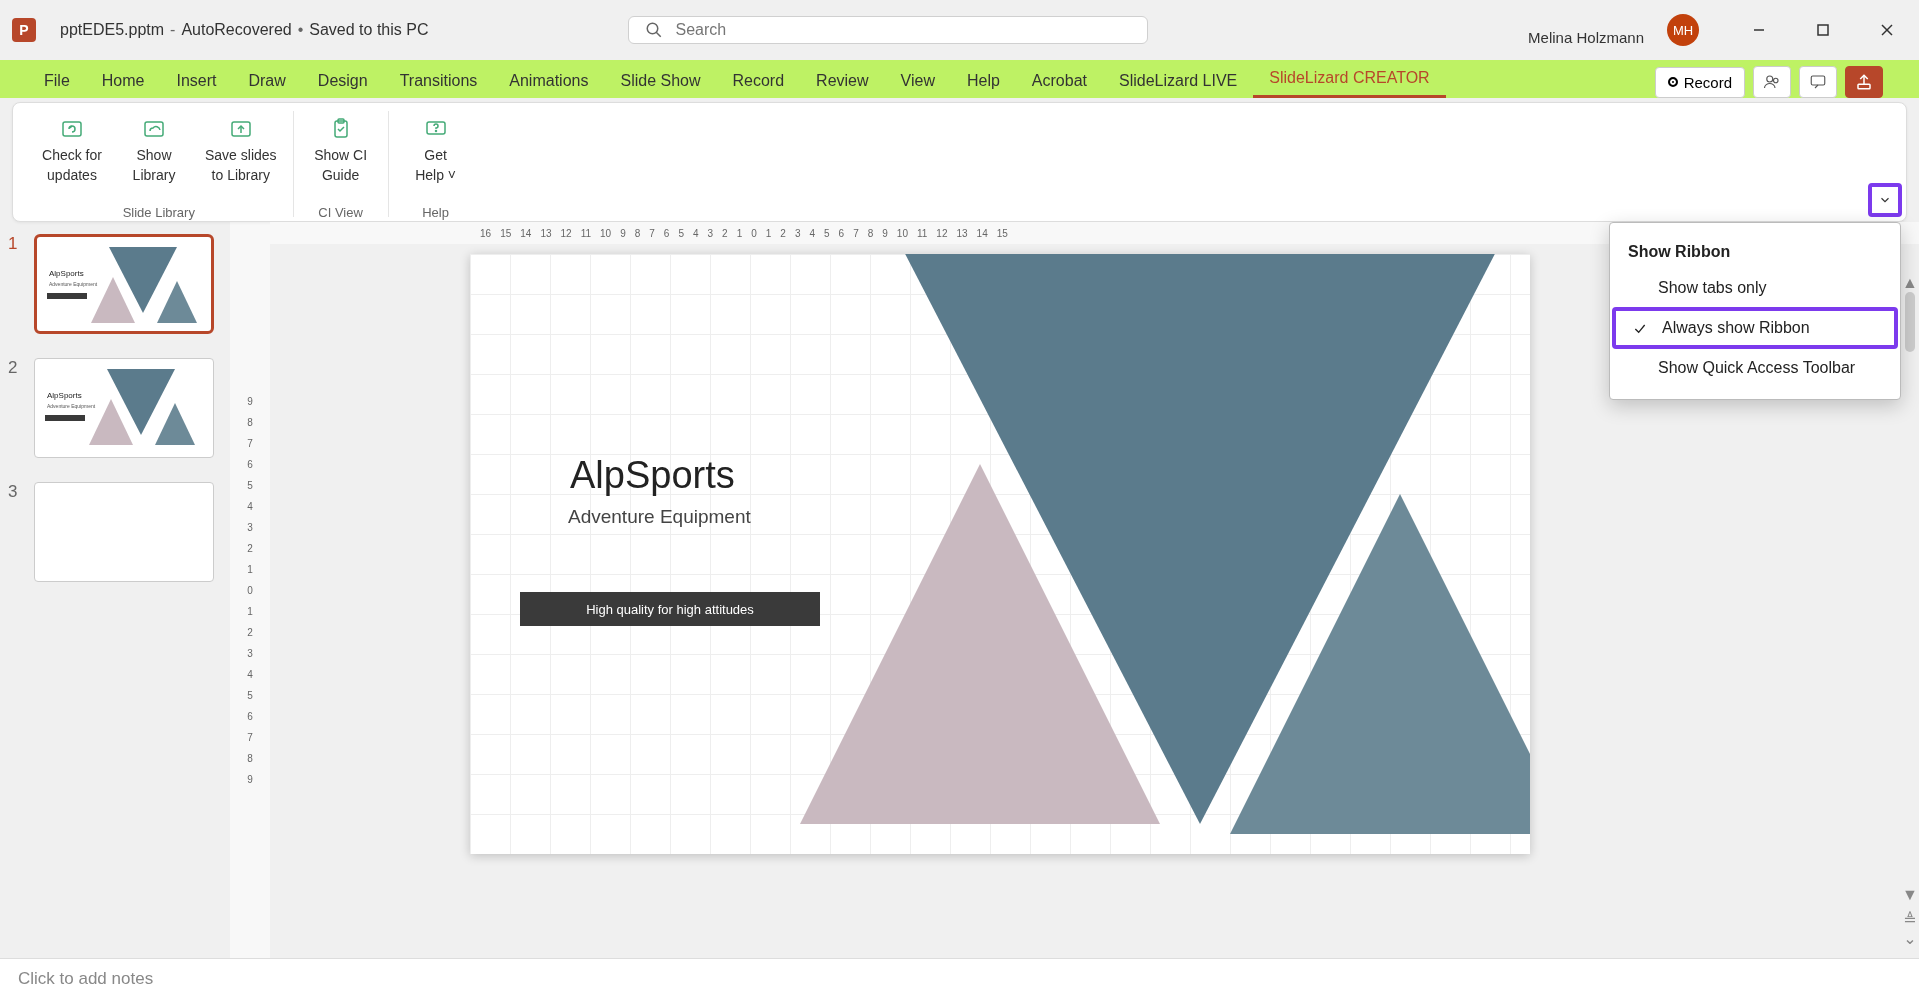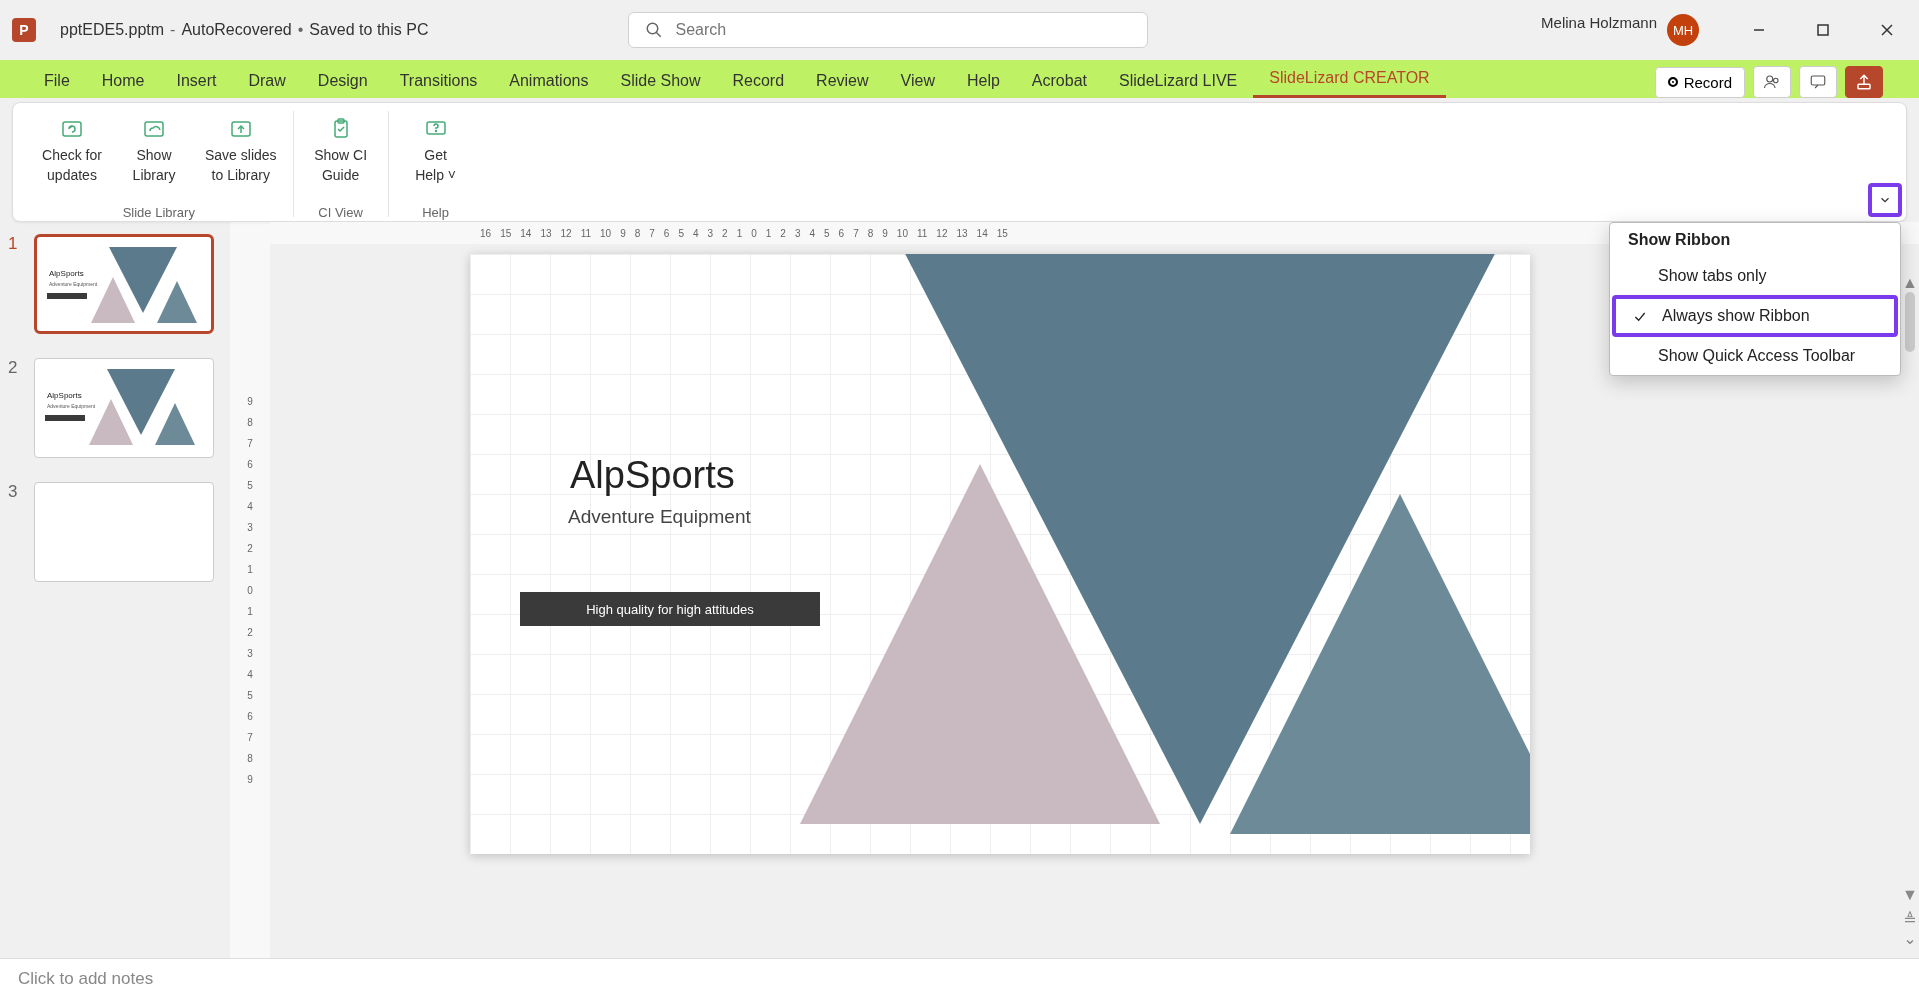--- a/index.html
+++ b/index.html
@@ -18,33 +18,33 @@
   background: #b7472a;
   border-radius: 4px;
   display: flex; align-items: center; justify-content: center;
   color: #fff; font-weight: bold; font-size: 14px;
   margin-right: 24px;
 }
 .title-text { color: #333; font-size: 16px; display: flex; gap: 6px; align-items: center; }
 .title-sep { color: #666; }
 .search-box {
   margin-left: 200px;
-  width: 520px; height: 36px;
+  width: 520px; height: 28px;
   background: #fff;
   border: 1px solid #d0d0d0;
   border-radius: 6px;
   display: flex; align-items: center;
   padding: 0 16px;
   gap: 12px;
 }
 .search-box input {
   border: none; outline: none; font-size: 16px; color: #666; flex: 1;
 }
 .titlebar-spacer { flex: 1; }
-.user { display: flex; align-items: flex-start; gap: 10px; color: #333; font-size: 15px; }
+.user { display: flex; align-items: flex-end; gap: 23px; color: #333; font-size: 15px; }
 .avatar { width: 32px; height: 32px; background: #c2410c; border-radius: 50%; color: #fff; display: flex; align-items: center; justify-content: center; font-size: 13px; }
 .win-controls { display: flex; gap: 24px; margin-left: 40px; }
 .win-btn { width: 40px; height: 40px; display: flex; align-items: center; justify-content: center; color: #333; font-size: 14px; cursor: pointer; }
 
 
 .ribbon-tabs {
   height: 38px;
   background: #bef264;
   display: flex;
   align-items: flex-end;
@@ -247,21 +247,21 @@
 
 .popup {
   position: absolute;
   right: 18px;
   top: 222px;
   width: 292px;
   background: #fff;
   border: 1px solid #bbb;
   box-shadow: 0 6px 20px rgba(0,0,0,0.2);
   border-radius: 4px;
-  padding: 0 0;
+  padding: 12px 0;
   z-index: 100;
 }
 .popup-title {
   padding: 8px 18px;
   font-weight: 600;
   font-size: 16px;
   color: #222;
 }
 .popup-item {
   padding: 10px 18px 10px 48px;

